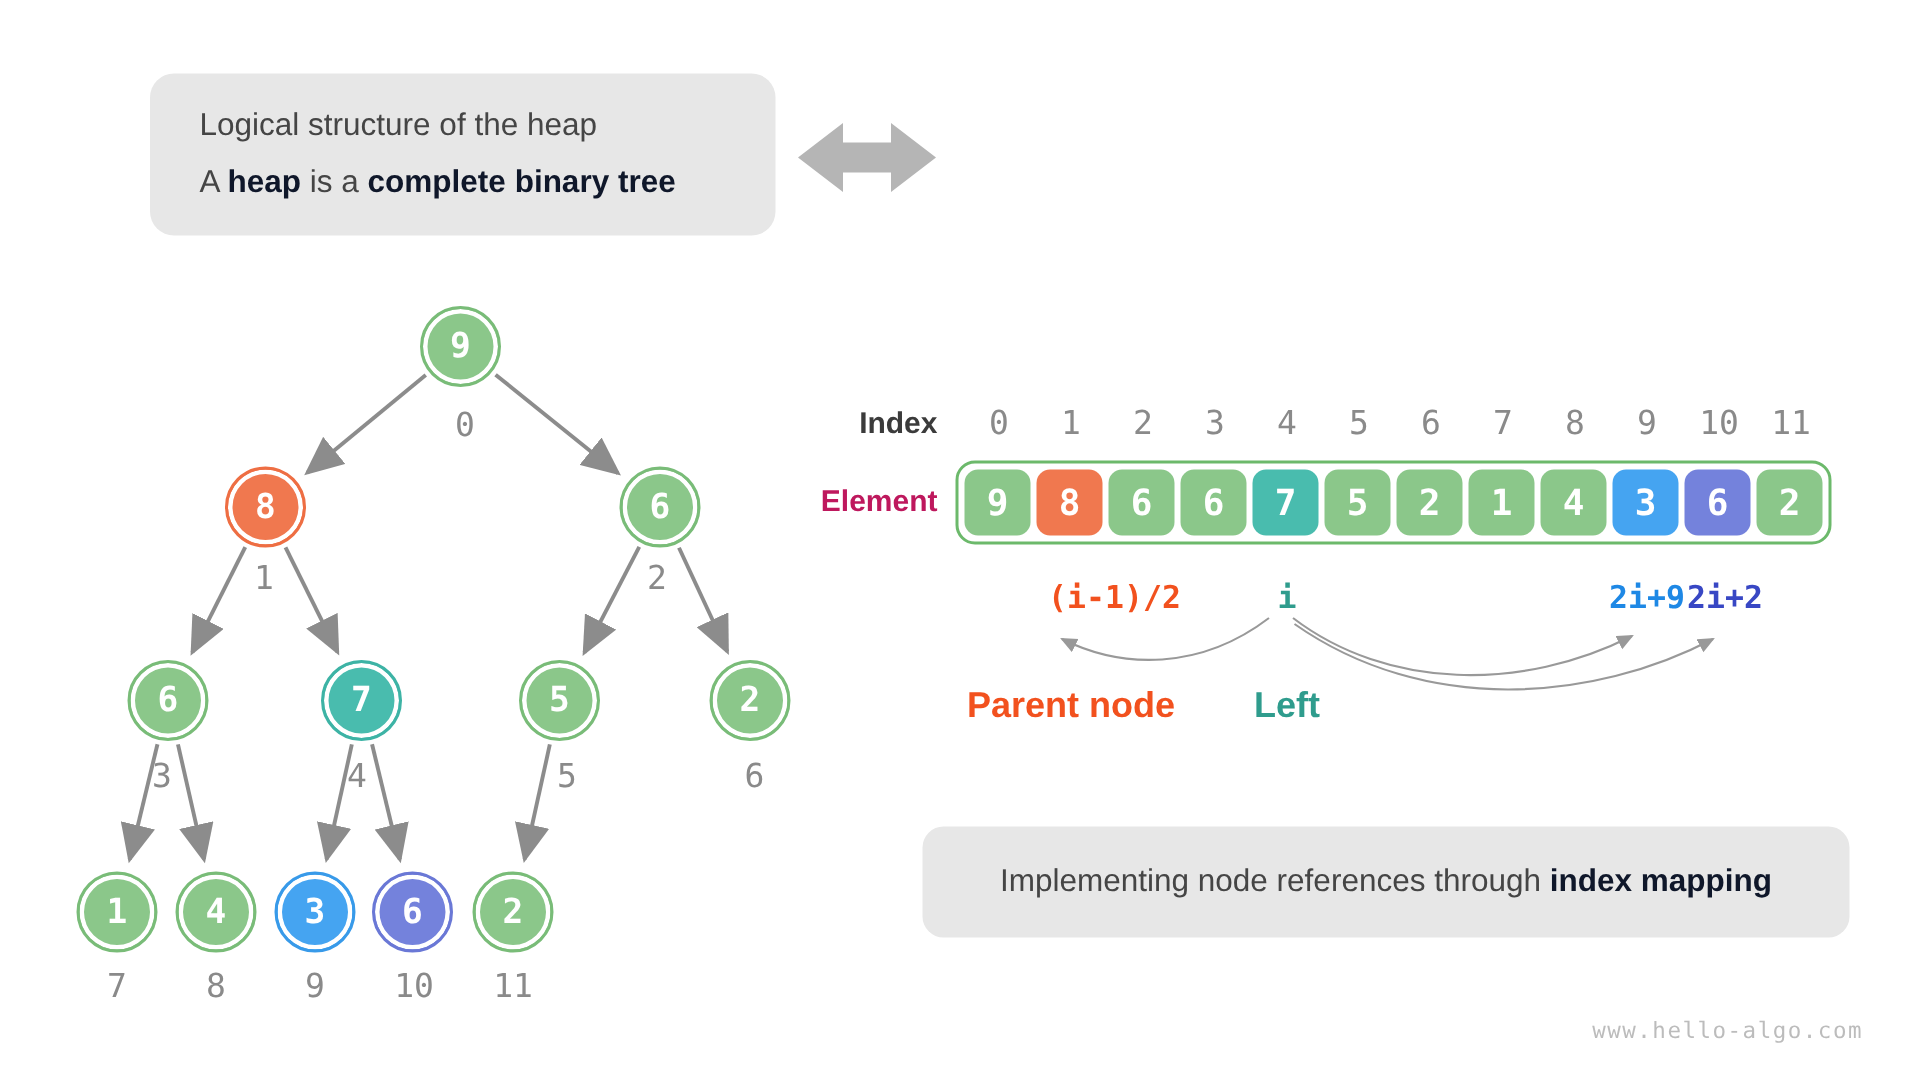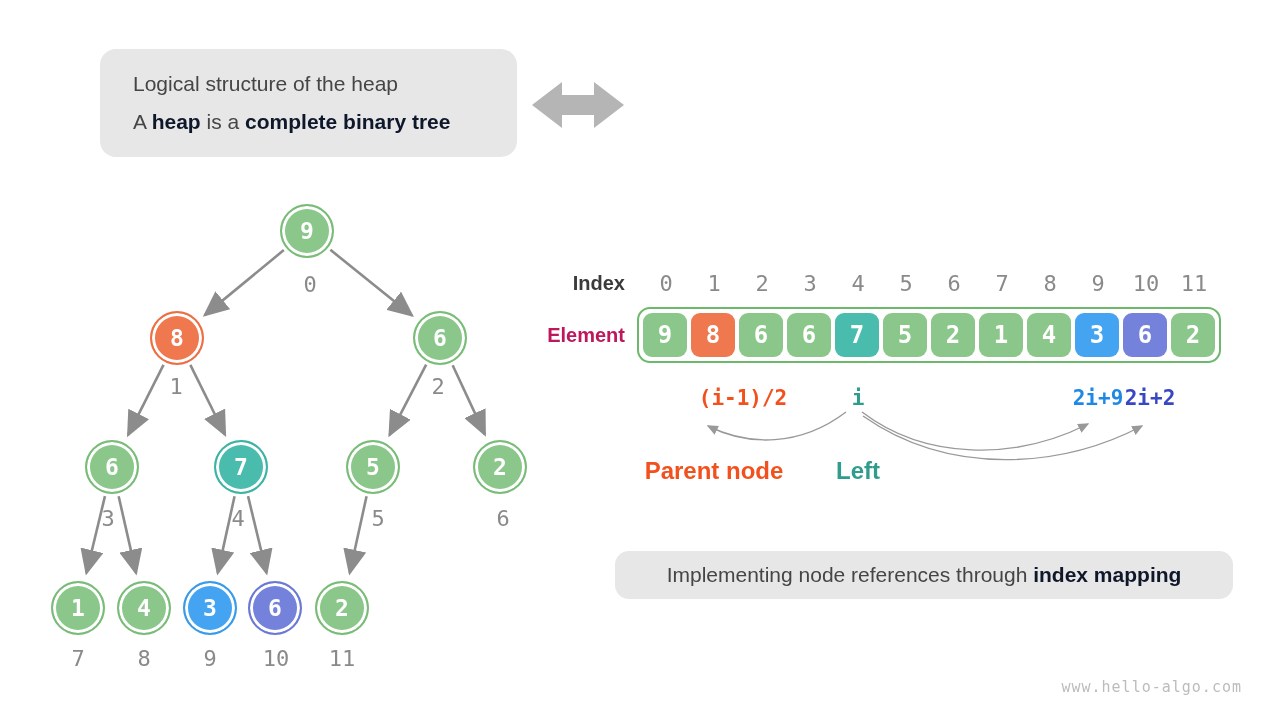--- a/index.html
+++ b/index.html
@@ -5,21 +5,21 @@
   html,body{margin:0;padding:0;background:#ffffff;width:1280px;height:720px;overflow:hidden;
     font-family:"Liberation Sans",sans-serif;}
   .stage{position:relative;width:1280px;height:720px;}
 
   
   .gbox{position:absolute;background:#e7e7e7;border-radius:16px;color:#454545;font-size:21px;}
   .gbox .box-line{line-height:38px;white-space:nowrap;}
   .gbox b{color:#0f172a;}
   #logical-box{left:100px;top:49px;width:417px;height:108px;padding:16px 0 0 33px;box-sizing:border-box;}
   #physical-box{left:633px;top:46px;width:562px;height:111px;padding:17px 0 0 29px;box-sizing:border-box;}
-  #bottom-box{left:615px;top:551px;width:618px;height:48px;border-radius:14px;
+  #bottom-box{left:615px;top:551px;width:618px;height:74px;border-radius:14px;
      display:flex;align-items:center;justify-content:center;white-space:pre;}
 
   
   svg.layer{position:absolute;left:0;top:0;pointer-events:none;}
 
   
   .tnode{position:absolute;width:54px;height:54px;border-radius:50%;box-sizing:border-box;
     border:2px solid;box-shadow:inset 0 0 0 3px #ffffff;display:flex;align-items:center;justify-content:center;
     color:#ffffff;font-family:"DejaVu Sans Mono",monospace;font-weight:bold;font-size:23px;z-index:3;}
   .c-green{background:#8bc78a;border-color:#79bc78;}

